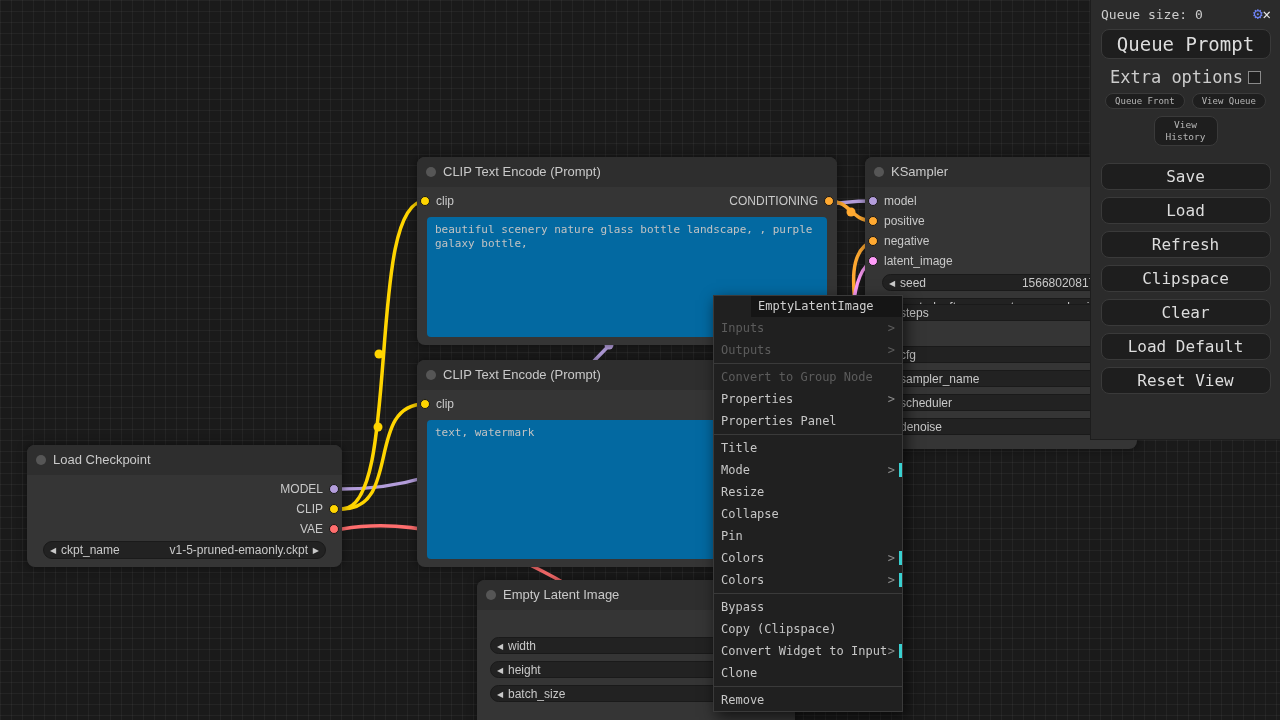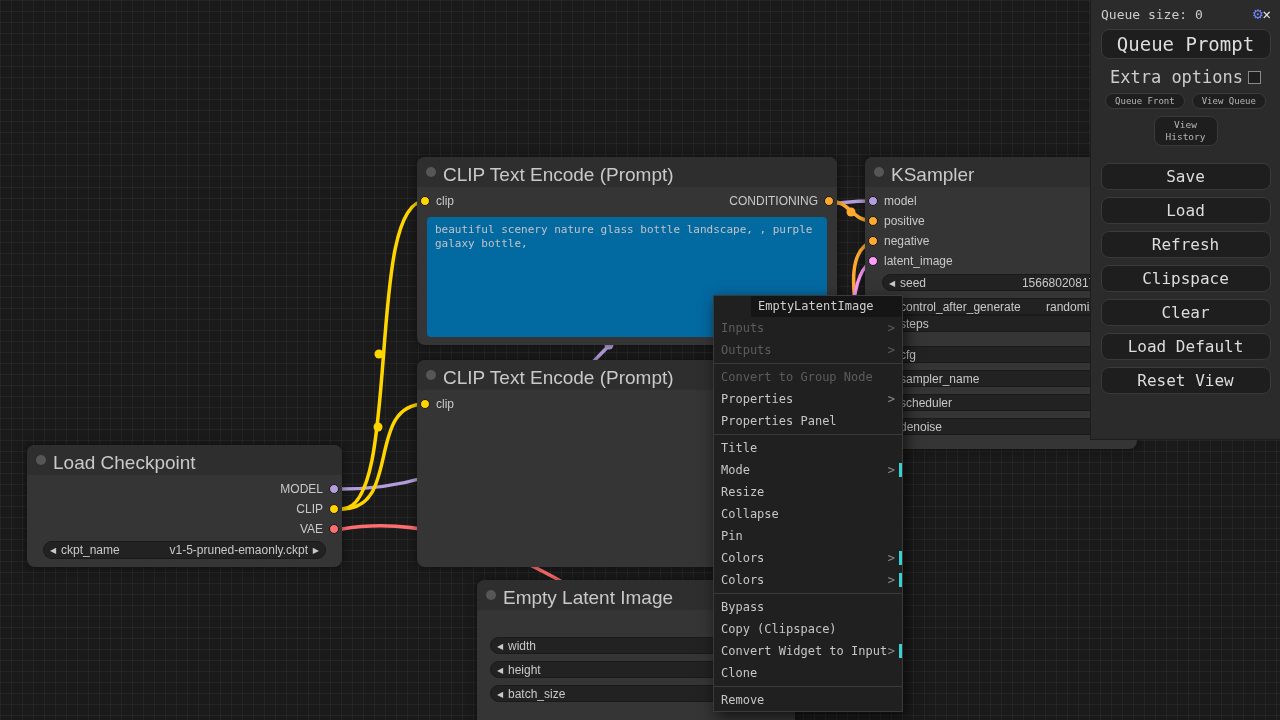--- a/index.html
+++ b/index.html
@@ -12,21 +12,21 @@
     font-family:"Liberation Sans",sans-serif;}
 
   
   .wires{position:absolute;left:0;top:0;z-index:1;}
 
   
   .node{position:absolute;background:#353535;border-radius:8px;z-index:10;
     box-shadow:0 0 10px rgba(0,0,0,.5);box-sizing:border-box;}
   .node-header{position:relative;height:30px;background:#2e2e2e;border-radius:8px 8px 0 0;}
   .collapse-dot{position:absolute;left:9px;top:10px;width:10px;height:10px;border-radius:50%;background:#565656;}
-  .node-title{position:absolute;left:26px;top:7px;font-size:19px;color:#c9c9c9;white-space:nowrap;}
+  .node-title{position:absolute;left:26px;top:7px;font-size:13px;color:#c9c9c9;white-space:nowrap;}
   .slot-dot{position:absolute;width:10px;height:10px;border-radius:50%;border:1px solid #181818;box-sizing:border-box;}
   .slot-dot.in{left:3px;} .slot-dot.out{right:3px;}
   .slot-label{position:absolute;font-size:12px;color:#c9c9c9;white-space:nowrap;}
   .slot-label.in{left:19px;} .slot-label.out{right:19px;}
   .text-widget{position:absolute;left:10px;right:10px;top:60px;bottom:8px;background:#0369a1;
     border-radius:4px;padding:6px 8px;font:11px/1.3 "DejaVu Sans Mono",monospace;color:#c3c3c3;
     box-sizing:border-box;white-space:pre-wrap;word-break:break-word;overflow:hidden;}
   .widget-row{position:absolute;height:17px;background:#222;border:1px solid #1a1a1a;border-radius:9px;box-sizing:border-box;}
   .w-arrow-l,.w-arrow-r{position:absolute;top:50%;transform:translateY(-50%);font-size:8px;color:#c9c9c9;}
   .w-arrow-l{left:6px;} .w-arrow-r{right:6px;}
@@ -96,20 +96,21 @@
     <div class="text-widget">beautiful scenery nature glass bottle landscape, , purple galaxy bottle,</div>
   </div>
 
   <div class="node" style="left:417px;top:360px;width:420px;height:207px">
     <div class="node-header">
       <span class="collapse-dot"></span>
       <span class="node-title">CLIP Text Encode (Prompt)</span>
     </div>
     <span class="slot-dot in" style="top:39px;background:#FFD500"></span>
     <span class="slot-label in" style="top:37px">clip</span>
+    <div class="text-widget">text, watermark</div>
   </div>
 
   <div class="node" style="left:27px;top:445px;width:315px;height:122px">
     <div class="node-header">
       <span class="collapse-dot"></span>
       <span class="node-title">Load Checkpoint</span>
     </div>
     <span class="slot-dot out" style="top:39px;background:#B39DDB"></span>
     <span class="slot-label out" style="top:37px">MODEL</span>
     <span class="slot-dot out" style="top:59px;background:#FFD500"></span>
@@ -141,21 +142,21 @@
     <div class="widget-row" style="left:17px;top:117px;width:238px">
       <span class="w-arrow-l">◀</span>
       <span class="w-name">seed</span>
       <span class="w-value">156680208175</span>
     </div>
     <div class="widget-row" style="left:17px;top:141px;width:238px">
       <span class="w-arrow-l">◀</span>
       <span class="w-name">control_after_generate</span>
       <span class="w-value">randomize</span>
     </div>
-    <div class="widget-row" style="left:17px;top:158px;width:238px">
+    <div class="widget-row" style="left:17px;top:147px;width:238px">
       <span class="w-arrow-l">◀</span>
       <span class="w-name">steps</span>
       <span class="w-value"></span>
     </div>
     <div class="widget-row" style="left:17px;top:189px;width:238px">
       <span class="w-arrow-l">◀</span>
       <span class="w-name">cfg</span>
       <span class="w-value"></span>
     </div>
     <div class="widget-row" style="left:17px;top:213px;width:238px">

